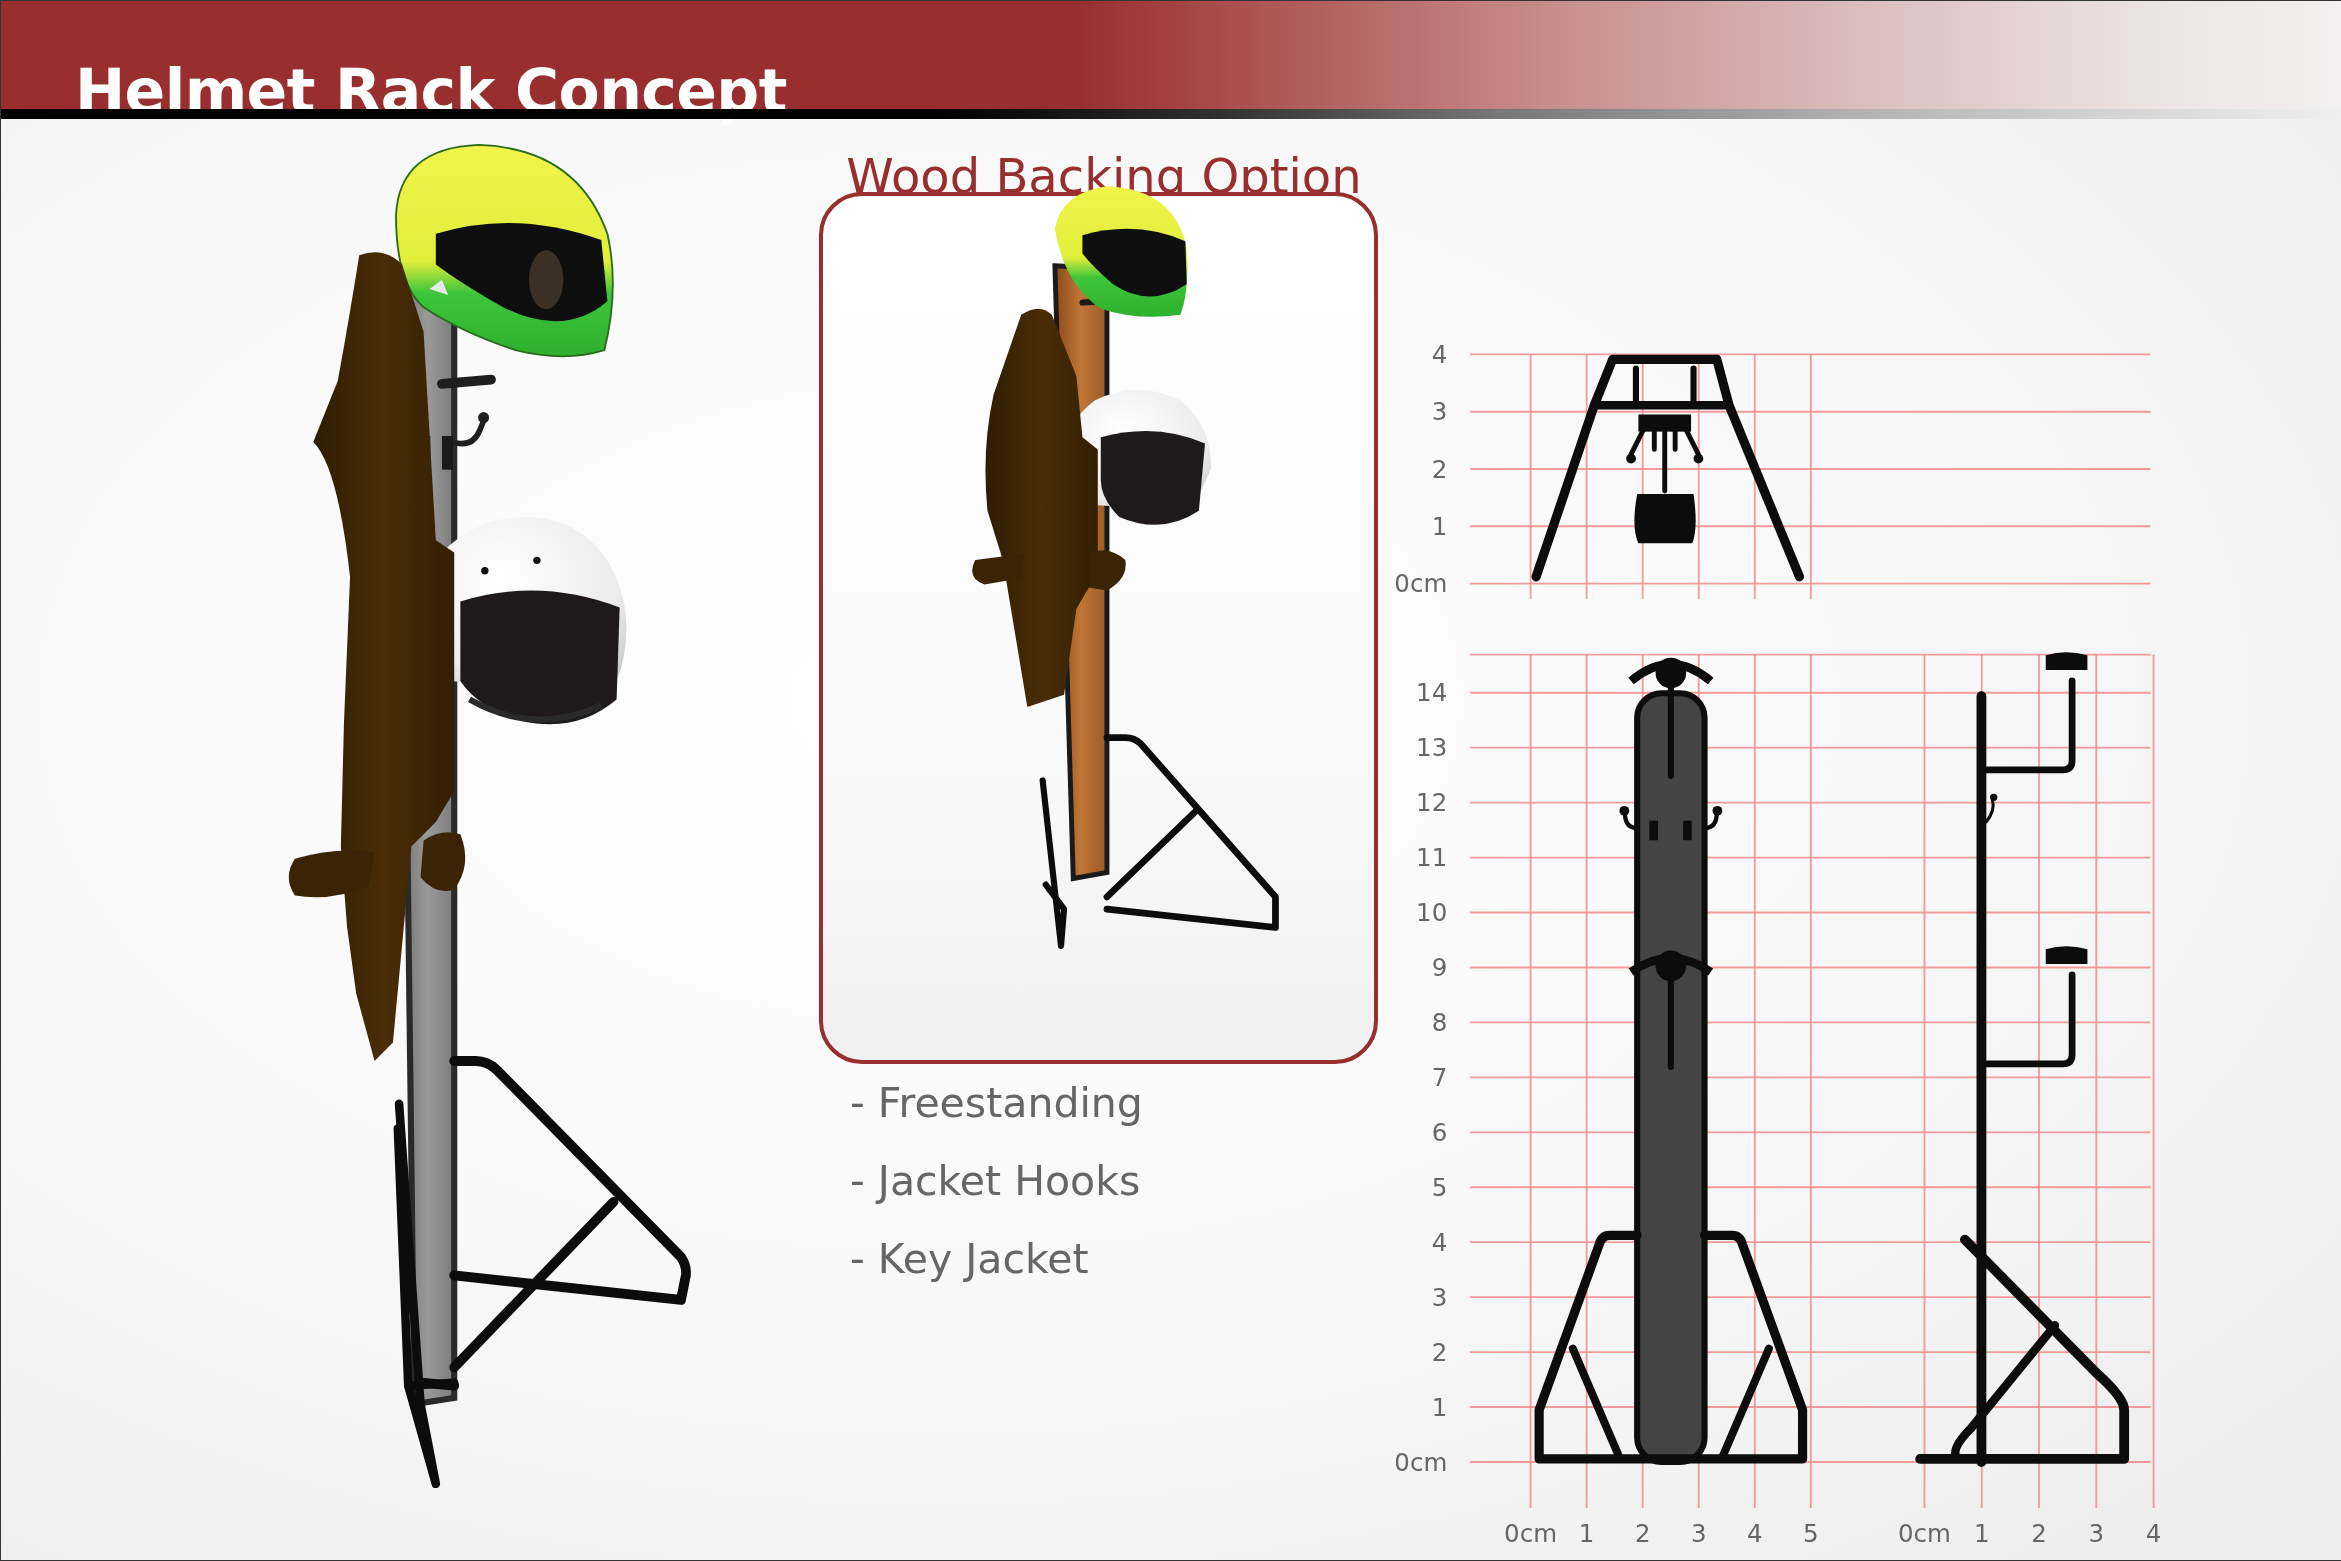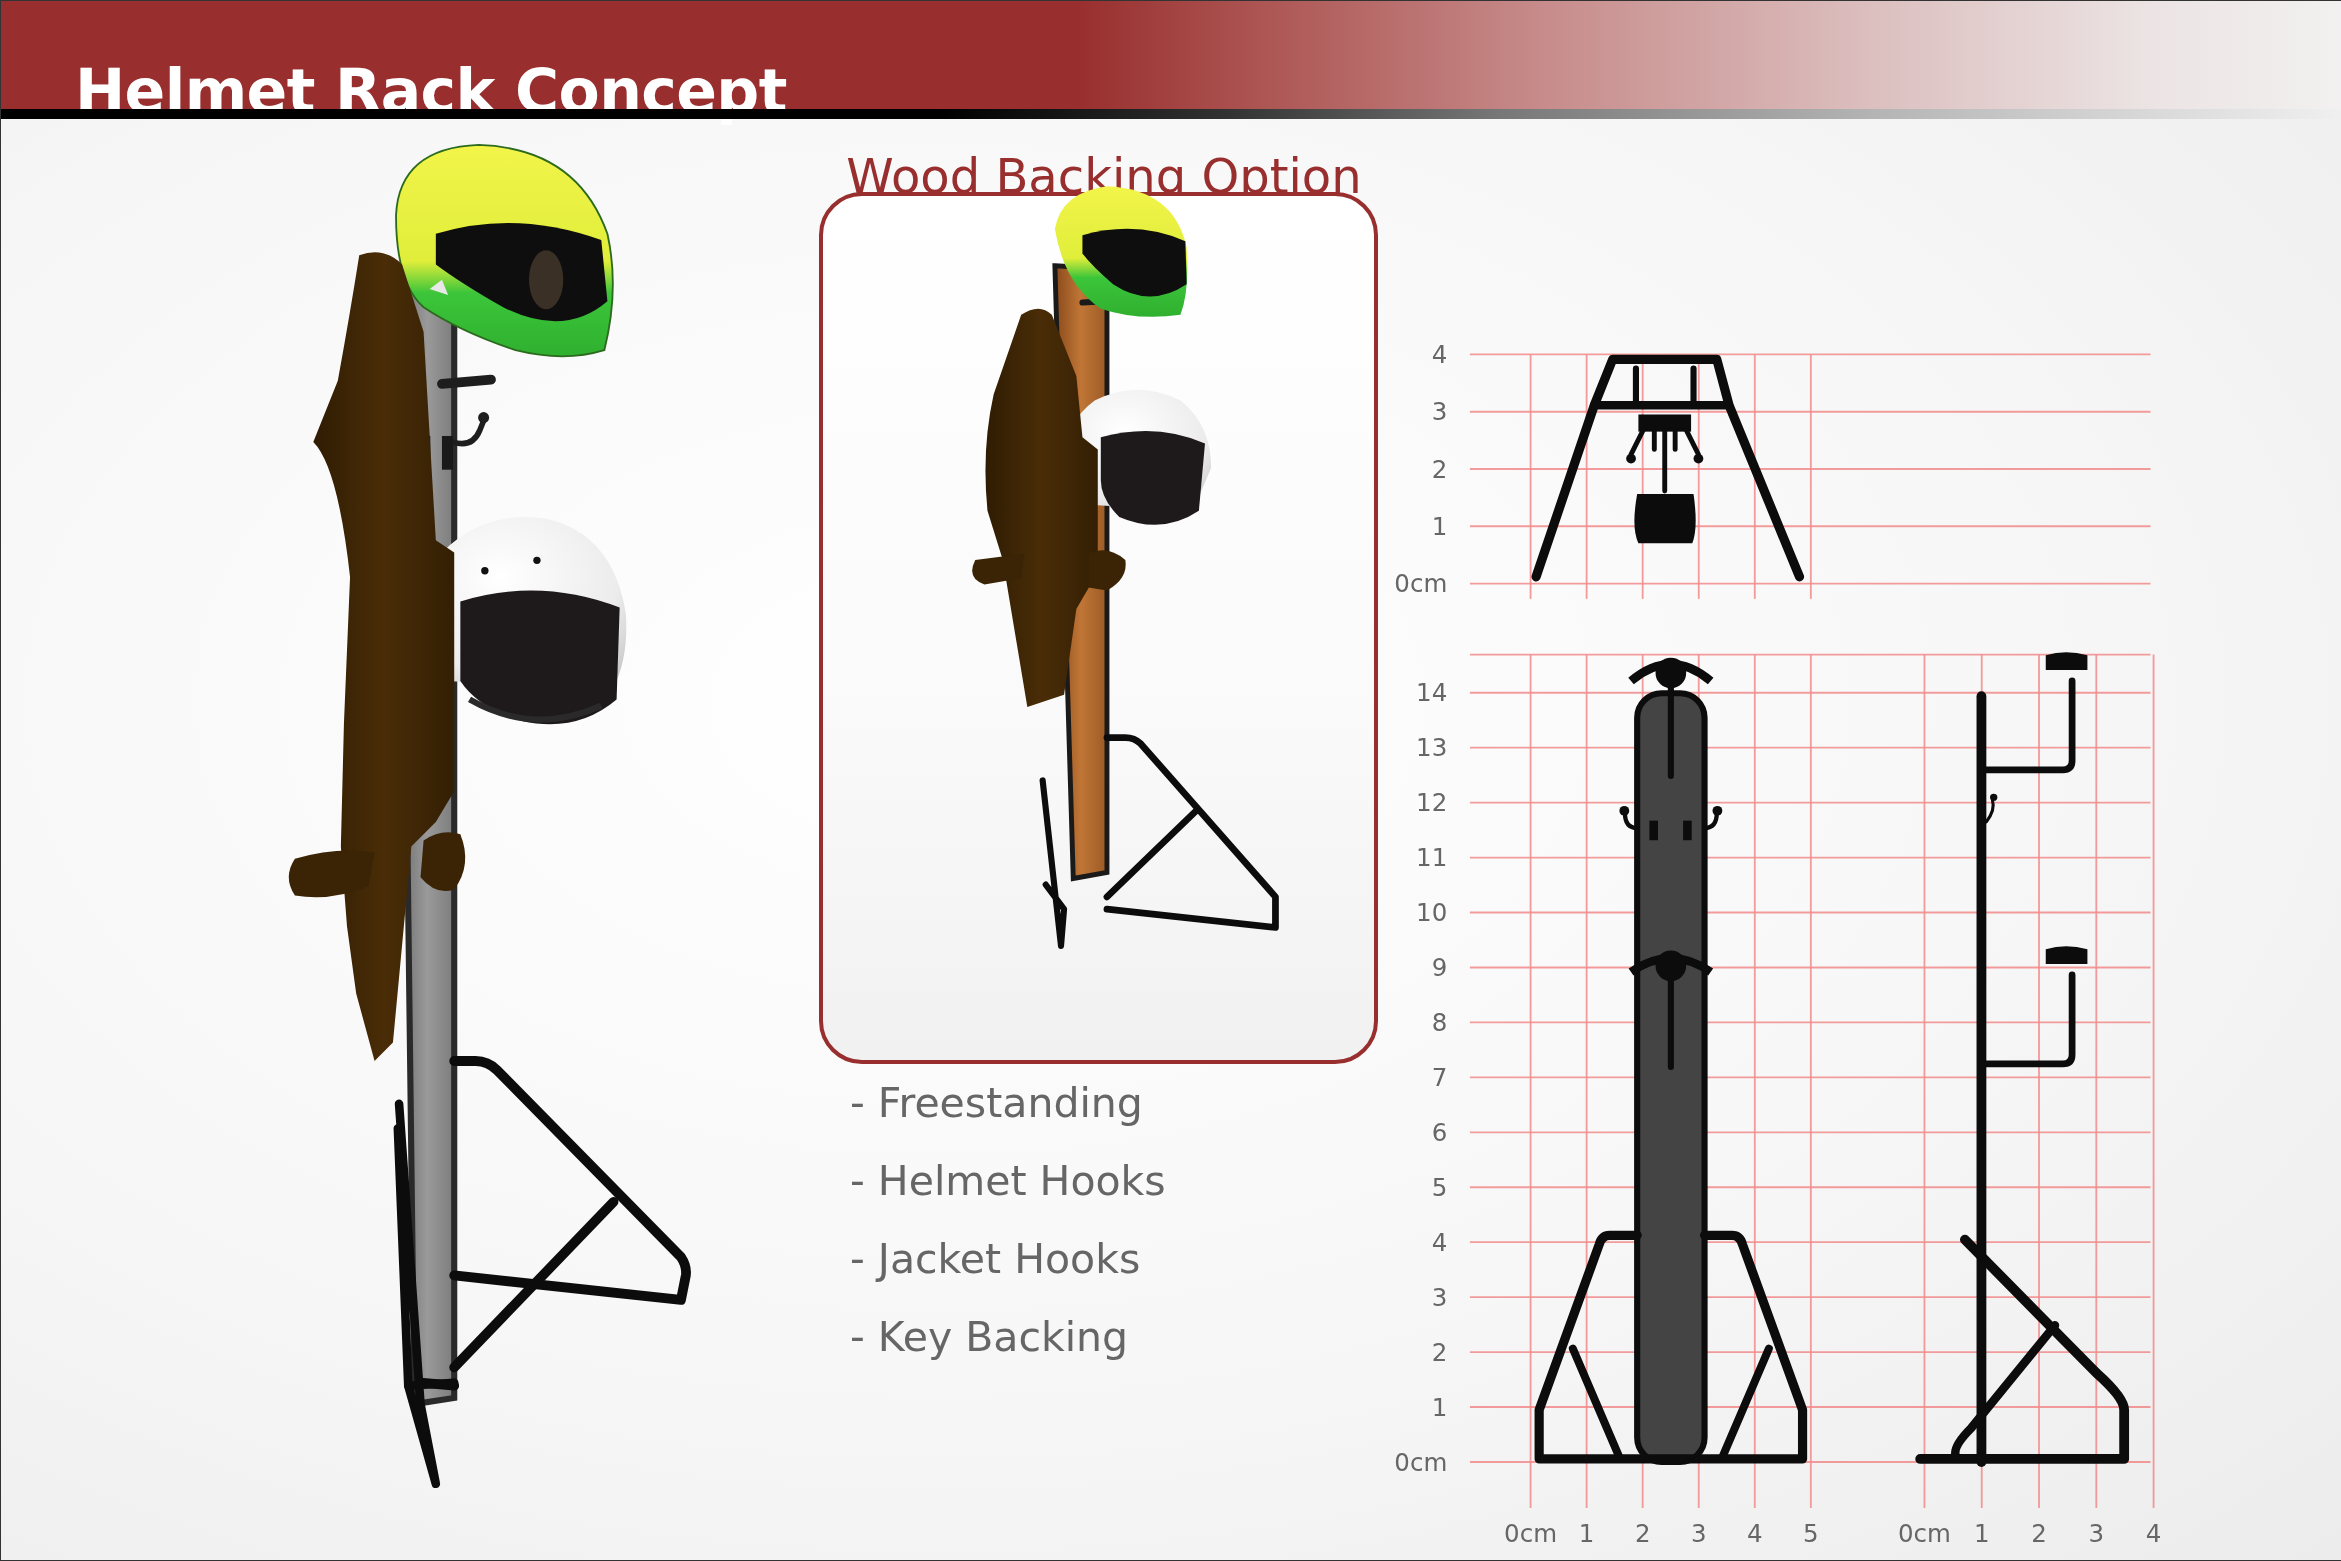--- a/index.html
+++ b/index.html
@@ -124,23 +124,22 @@
     <path d="M405 450 Q395 380 450 340 Q520 305 590 340 Q640 380 640 450 L610 520 L440 510 Z" fill="url(#whiteG)"></path>
     <path d="M460 400 Q550 375 630 410 L620 520 Q560 560 490 530 Q460 500 460 470 Z" fill="#1e1a1c"></path>
 
     <path d="M330 200 Q360 180 380 200 L420 300 L430 400 L455 420 L455 620 L420 680 L400 820 L340 840 L320 720 L300 600 L275 520 Q265 420 285 330 Z" fill="url(#jacketG)"></path>
     <path d="M255 600 Q240 630 270 640 L330 630 L335 590 Z" fill="#3a2405"></path>
     <path d="M440 590 Q470 575 500 600 Q505 630 470 650 L440 645 Z" fill="#3a2405"></path>
   </svg>
 
   <div id="features">
     <div class="feature">- Freestanding</div>
-    <div class="feature">- Helmet Hooks</div>
     <div class="feature">- Jacket Hooks</div>
-    <div class="feature">- Key Backing</div>
+    <div class="feature">- Key Jacket</div>
   </div>
 
   <svg id="top-view" style="left:0;top:0;" width="2340" height="1559" viewBox="0 0 3818 2545">
     <g id="top-grid">
         <line x1="2397" y1="951" x2="3508" y2="951" class="gridline"></line>
         <text x="2360" y="965" class="axislabel" text-anchor="end">0cm</text>
         <line x1="2397" y1="857.5" x2="3508" y2="857.5" class="gridline"></line>
         <text x="2360" y="871.5" class="axislabel" text-anchor="end">1</text>
         <line x1="2397" y1="764" x2="3508" y2="764" class="gridline"></line>
         <text x="2360" y="778" class="axislabel" text-anchor="end">2</text>

